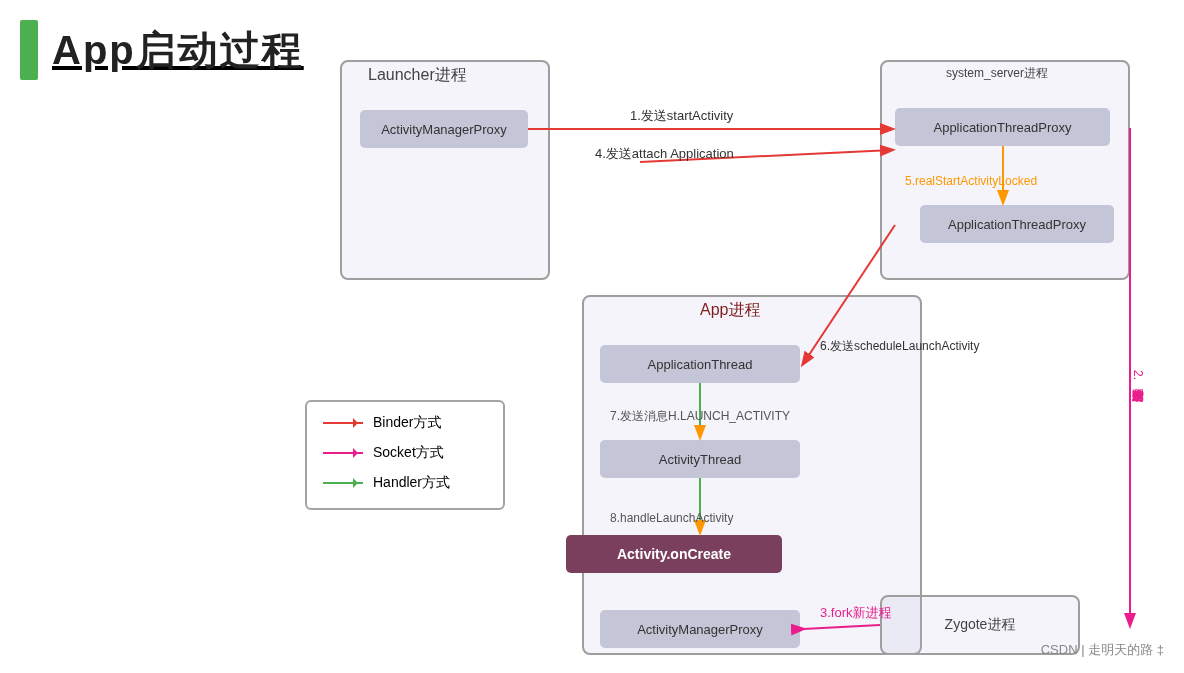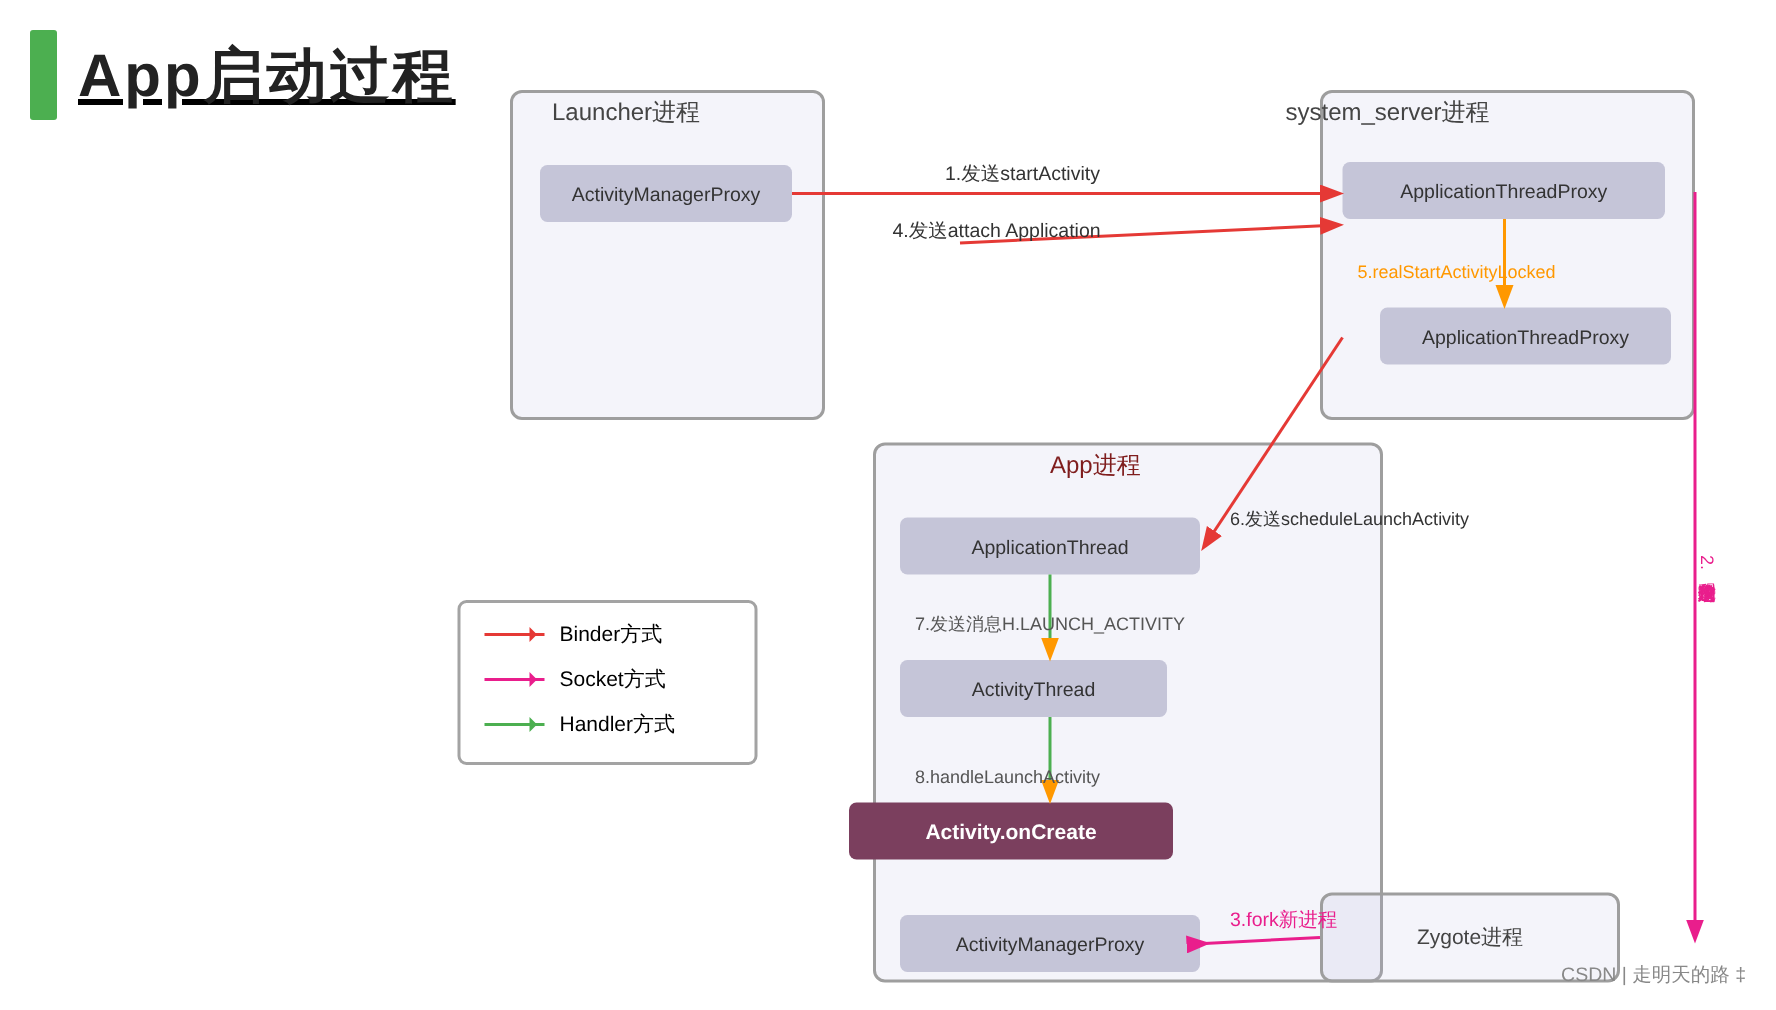--- a/index.html
+++ b/index.html
@@ -82,22 +82,22 @@
       left: 880px;
       width: 250px;
       height: 220px;
       border: 2px solid #9e9e9e;
       border-radius: 8px;
       background: rgba(180,180,220,0.15);
     }
     .system-label {
       position: absolute;
       top: 65px;
-      left: 857px;
-      font-size: 16px;
+      left: 946px;
+      font-size: 12px;
       color: #444;
     }
     .ams-box {
       position: absolute;
       top: 108px;
       left: 895px;
       width: 215px;
       height: 38px;
       background: #c5c5d8;
       border-radius: 5px;
@@ -153,21 +153,21 @@
       display: flex;
       align-items: center;
       justify-content: center;
       font-size: 13px;
       color: #333;
     }
     .activity-thread-box {
       position: absolute;
       top: 440px;
       left: 600px;
-      width: 178px;
+      width: 200px;
       height: 38px;
       background: #c5c5d8;
       border-radius: 5px;
       display: flex;
       align-items: center;
       justify-content: center;
       font-size: 13px;
       color: #333;
     }
     .activity-oncreate-box {

